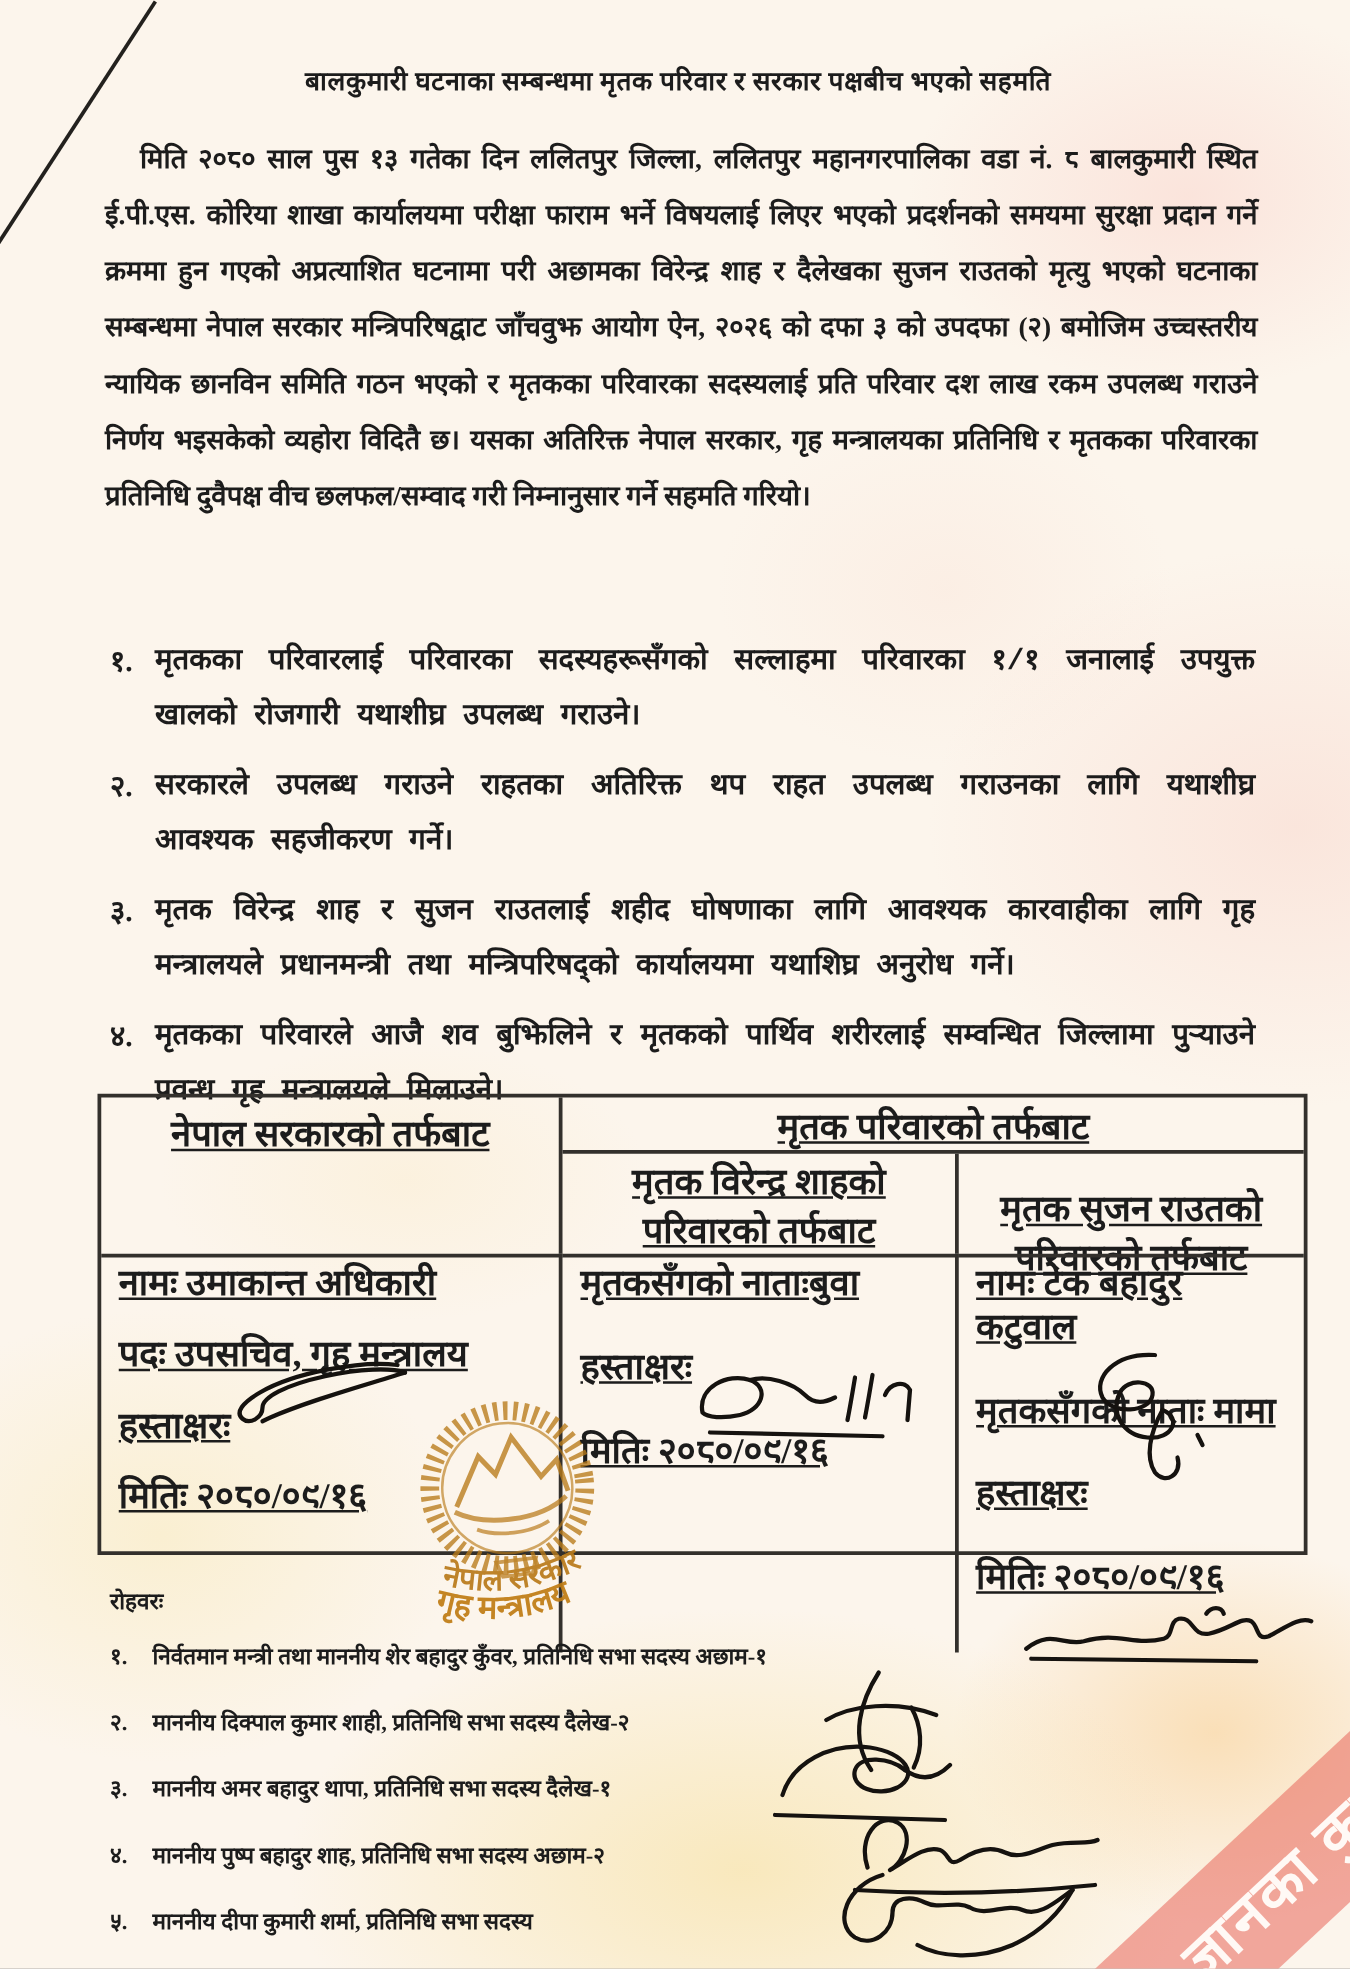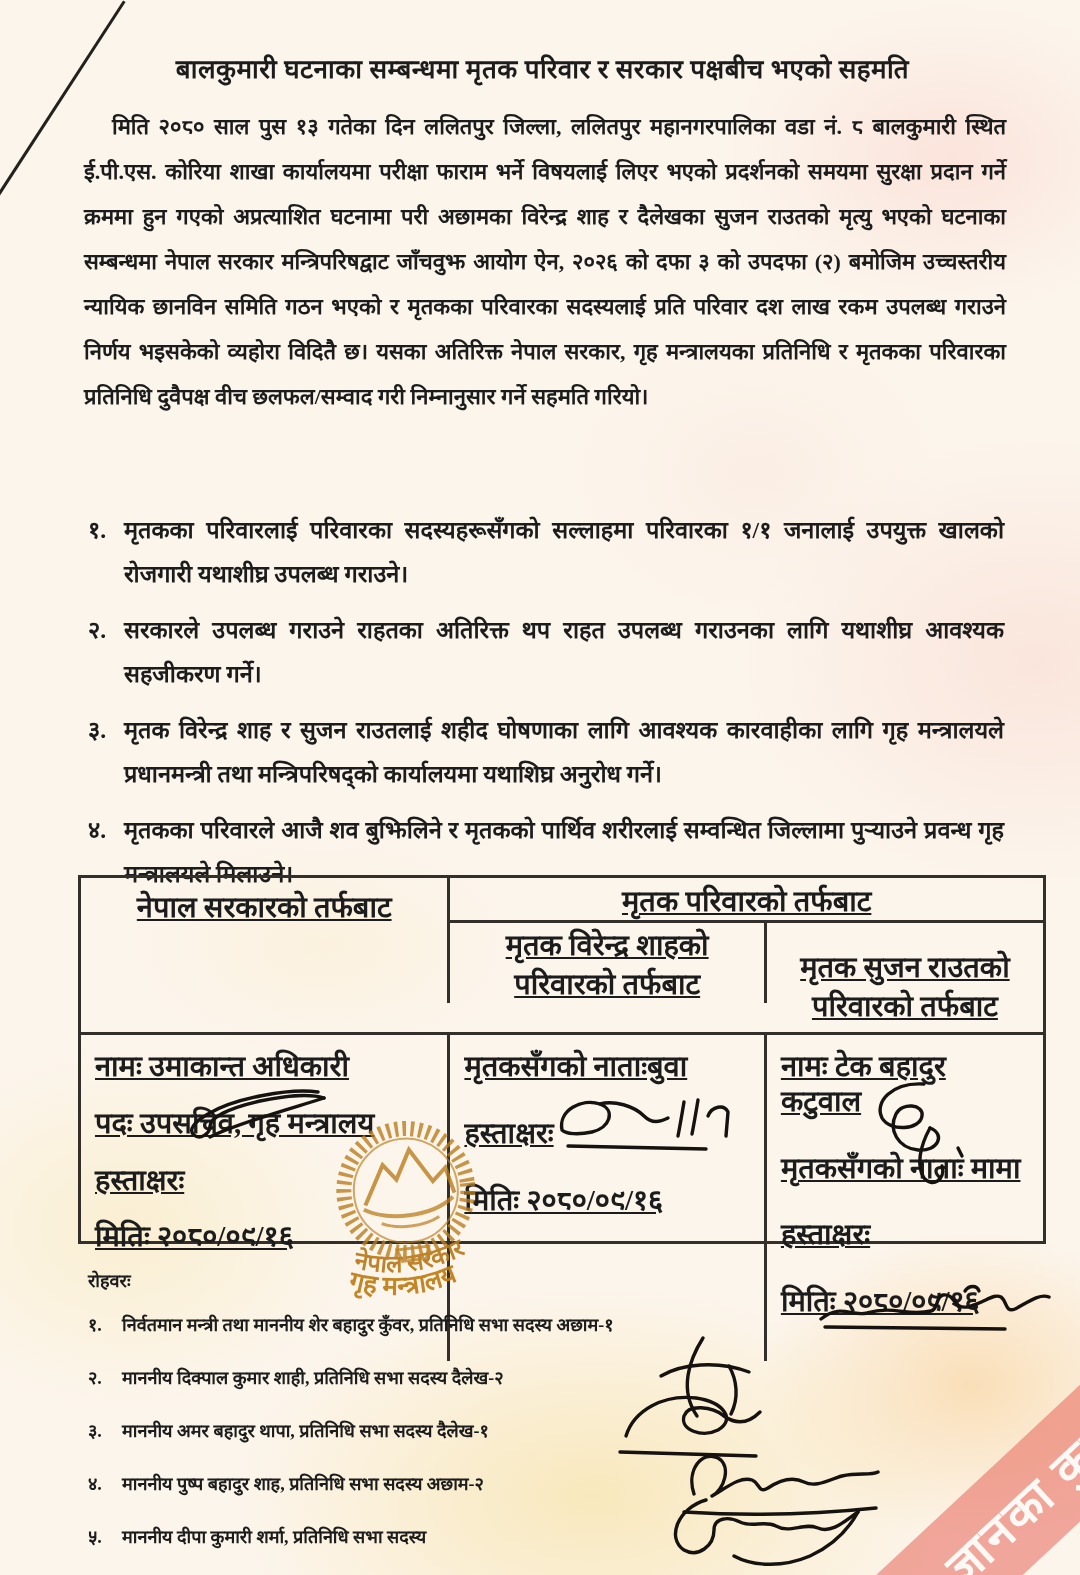--- a/index.html
+++ b/index.html
@@ -20,52 +20,52 @@
       radial-gradient(ellipse 300px 220px at 90% 88%, rgba(247,196,120,.45), transparent 70%),
       radial-gradient(ellipse 280px 160px at 30% 60%, rgba(250,234,196,.35), transparent 70%),
       #fcf5ec;
   }
   .scan-line{
     position:absolute;left:58px;top:-18px;width:3px;height:238px;
     background:#23211e;transform:rotate(33deg);transform-origin:center;
   }
   .title{
     position:absolute;top:50px;left:80px;right:75px;
-    text-align:center;font-size:26px;font-weight:bold;letter-spacing:.5px;
+    text-align:center;font-size:21px;font-weight:bold;letter-spacing:.5px;
   }
   .body-text{
     position:absolute;top:104px;left:84px;right:74px;
     font-size:22px;font-weight:bold;line-height:45px;
     text-align:justify;text-indent:28px;
   }
   .points{
     position:absolute;top:508px;left:88px;right:76px;
     font-size:23.5px;font-weight:bold;line-height:44px;
   }
   .point{display:flex;margin-bottom:12px;}
   .point-num{flex:0 0 36px;}
-  .point-text{flex:1;text-align:justify;}
+  .point-text{flex:1;text-align:justify;font-family:Liberation Mono, monospace;}
   .sig-table{
     position:absolute;left:78px;top:875px;width:962px;height:363px;
     border:3px solid #33302c;
     display:grid;
     grid-template-columns:38.4% 32.9% 28.7%;
     grid-template-rows:45px 80px 1fr;
     font-size:29px;font-weight:bold;text-decoration:underline;
   }
   .sig-table .cell{box-sizing:border-box;}
   .th-gov{grid-column:1;grid-row:1 / span 2;border-right:3px solid #33302c;
     display:flex;justify-content:center;padding-top:8px;}
   .th-family{grid-column:2 / span 2;grid-row:1;border-bottom:3px solid #33302c;
     display:flex;justify-content:center;align-items:center;}
   .th-sub1{grid-column:2;grid-row:2;border-right:3px solid #33302c;
     display:flex;justify-content:center;align-items:center;text-align:center;padding:2px 14px;}
   .th-sub2{grid-column:3;grid-row:2;
     display:flex;justify-content:center;align-items:center;text-align:center;padding:2px 14px;margin-top:44px;}
-  .td{border-top:3px solid #33302c;padding:14px 12px 10px 14px;line-height:1.2;margin-top:29px;}
+  .td{border-top:3px solid #33302c;padding:4px 12px 10px 14px;line-height:1.2;}
   .td-gov{grid-column:1;grid-row:3;border-right:3px solid #33302c;}
   .td-shah{grid-column:2;grid-row:3;border-right:3px solid #33302c;}
   .td-katuwal{grid-column:3;grid-row:3;}
   .td .line{margin-bottom:22px;}
   .td-shah .line,.td-katuwal .line{margin-bottom:32px;}
   .witnesses{
     position:absolute;left:88px;top:1266px;right:60px;
     font-size:18px;font-weight:bold;line-height:30px;
   }
   .witness-heading{margin-bottom:14px;}

